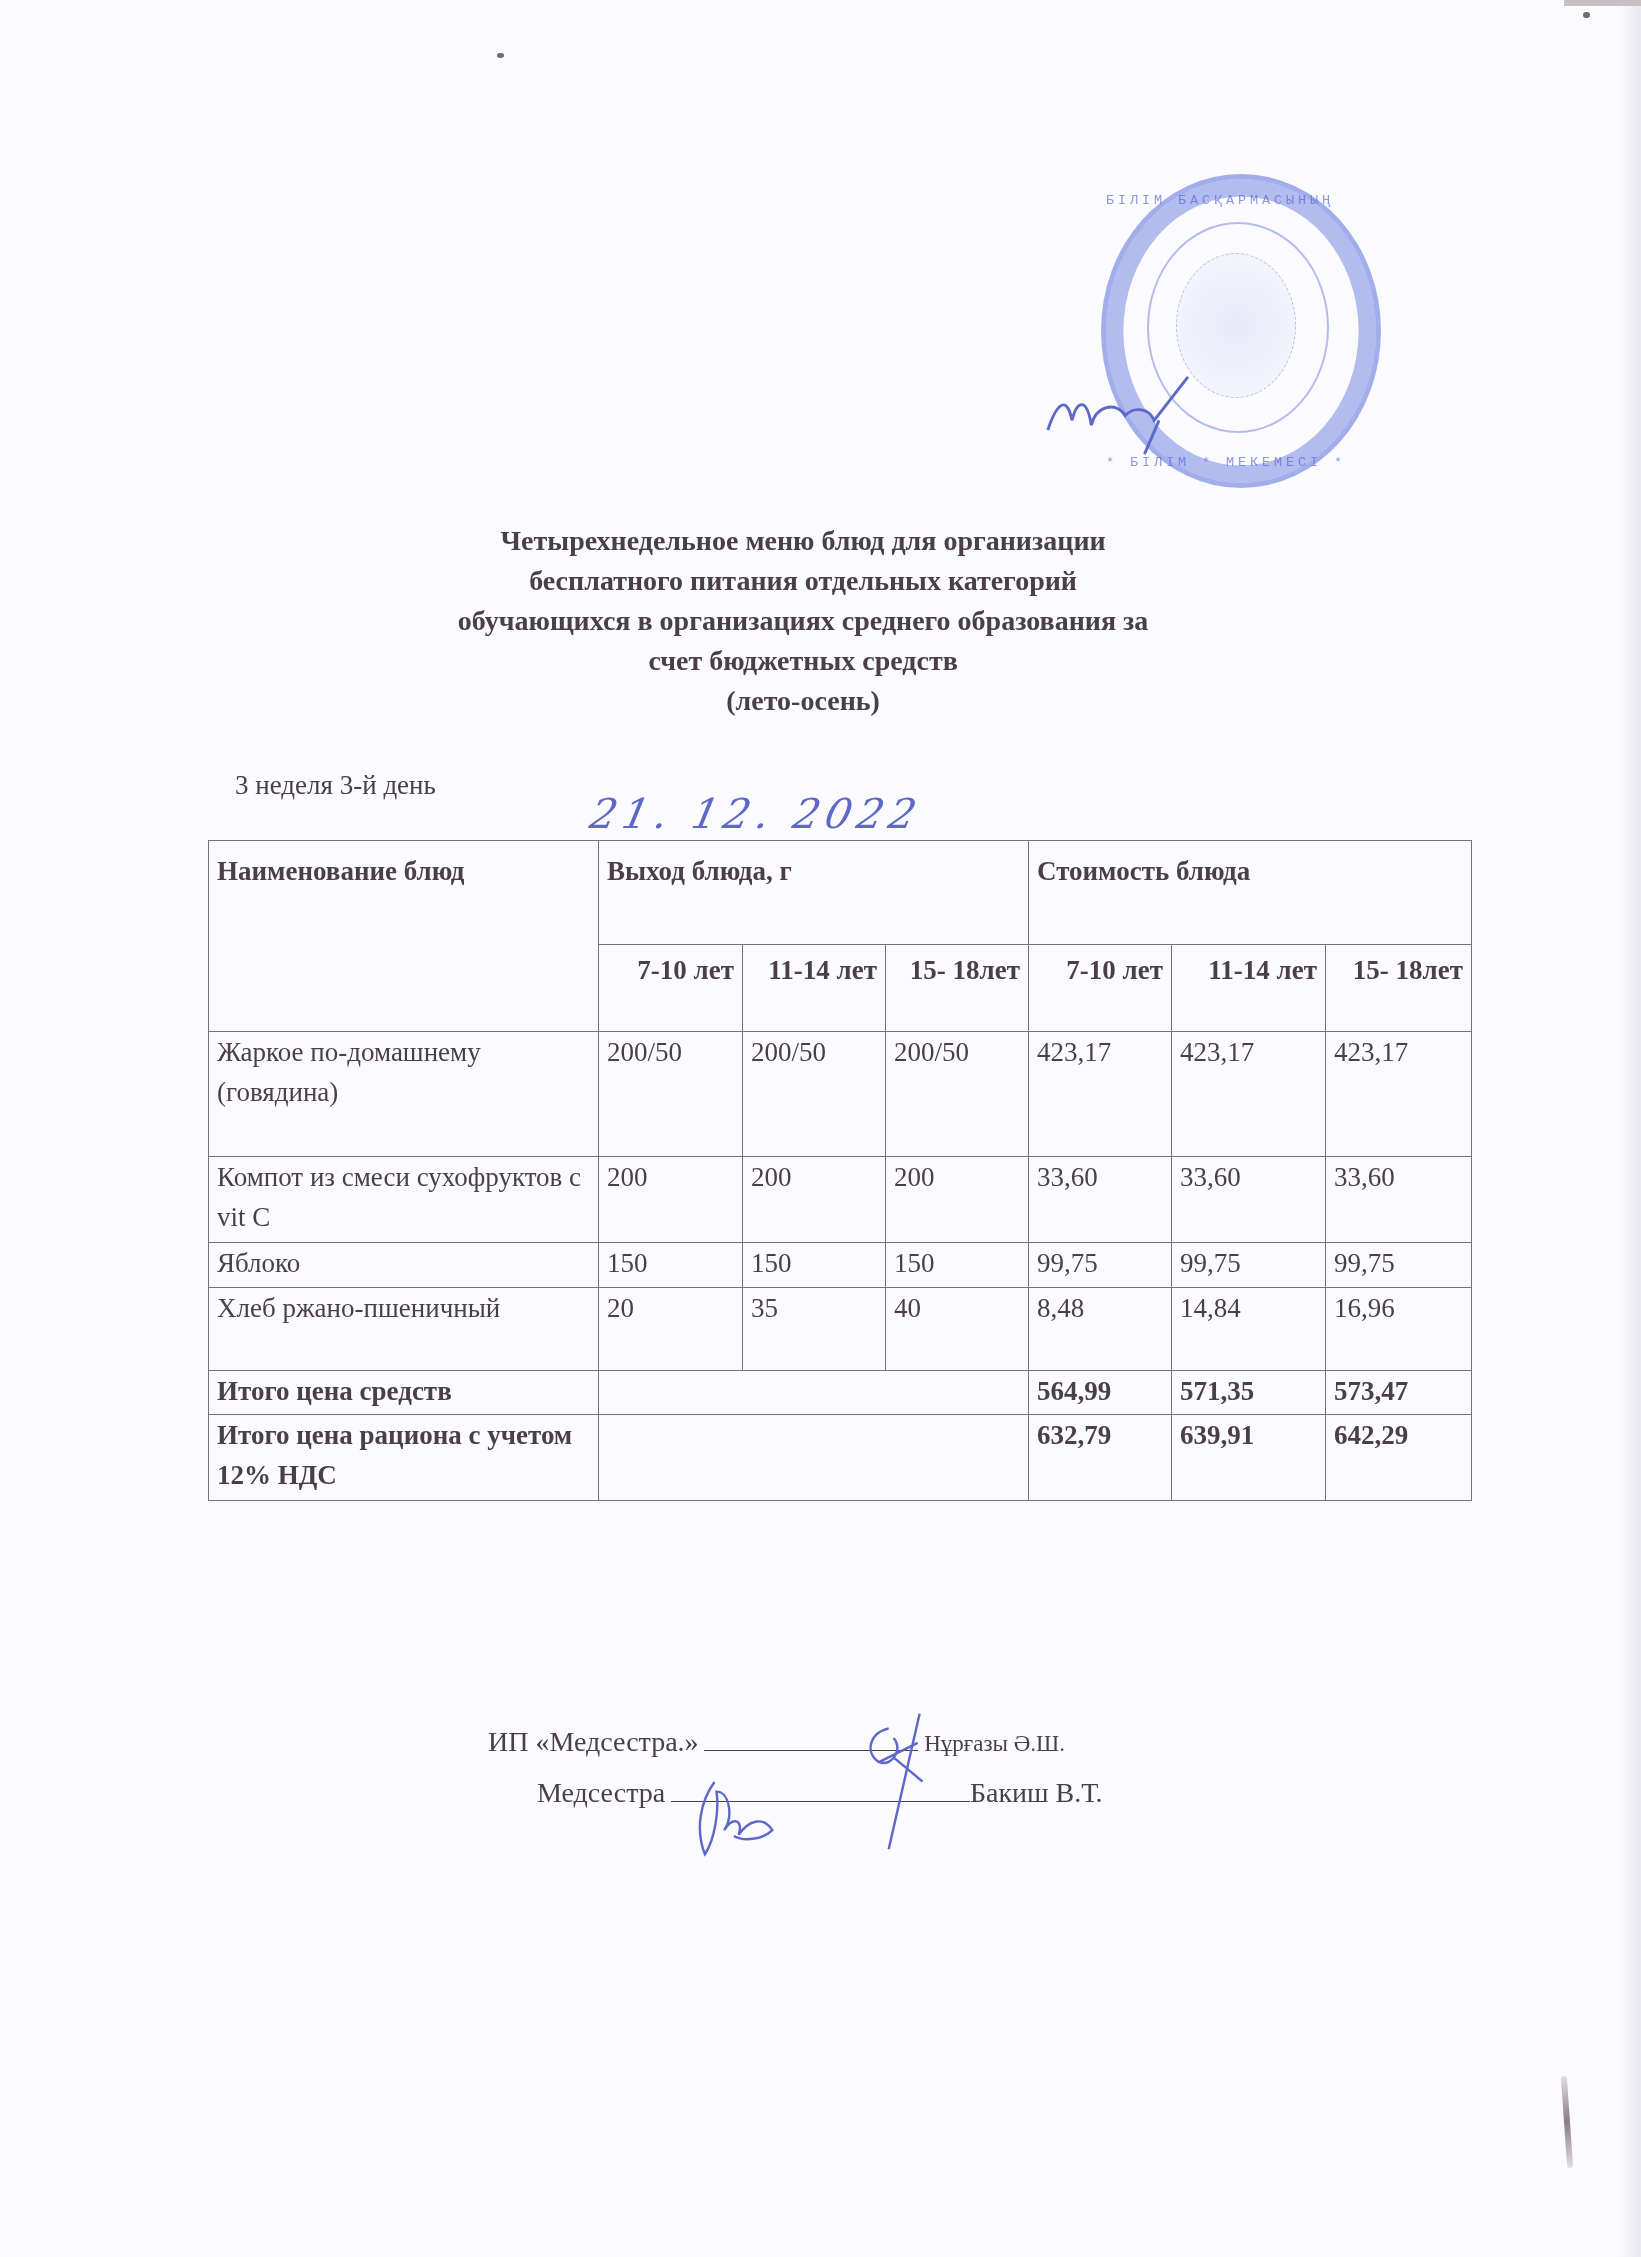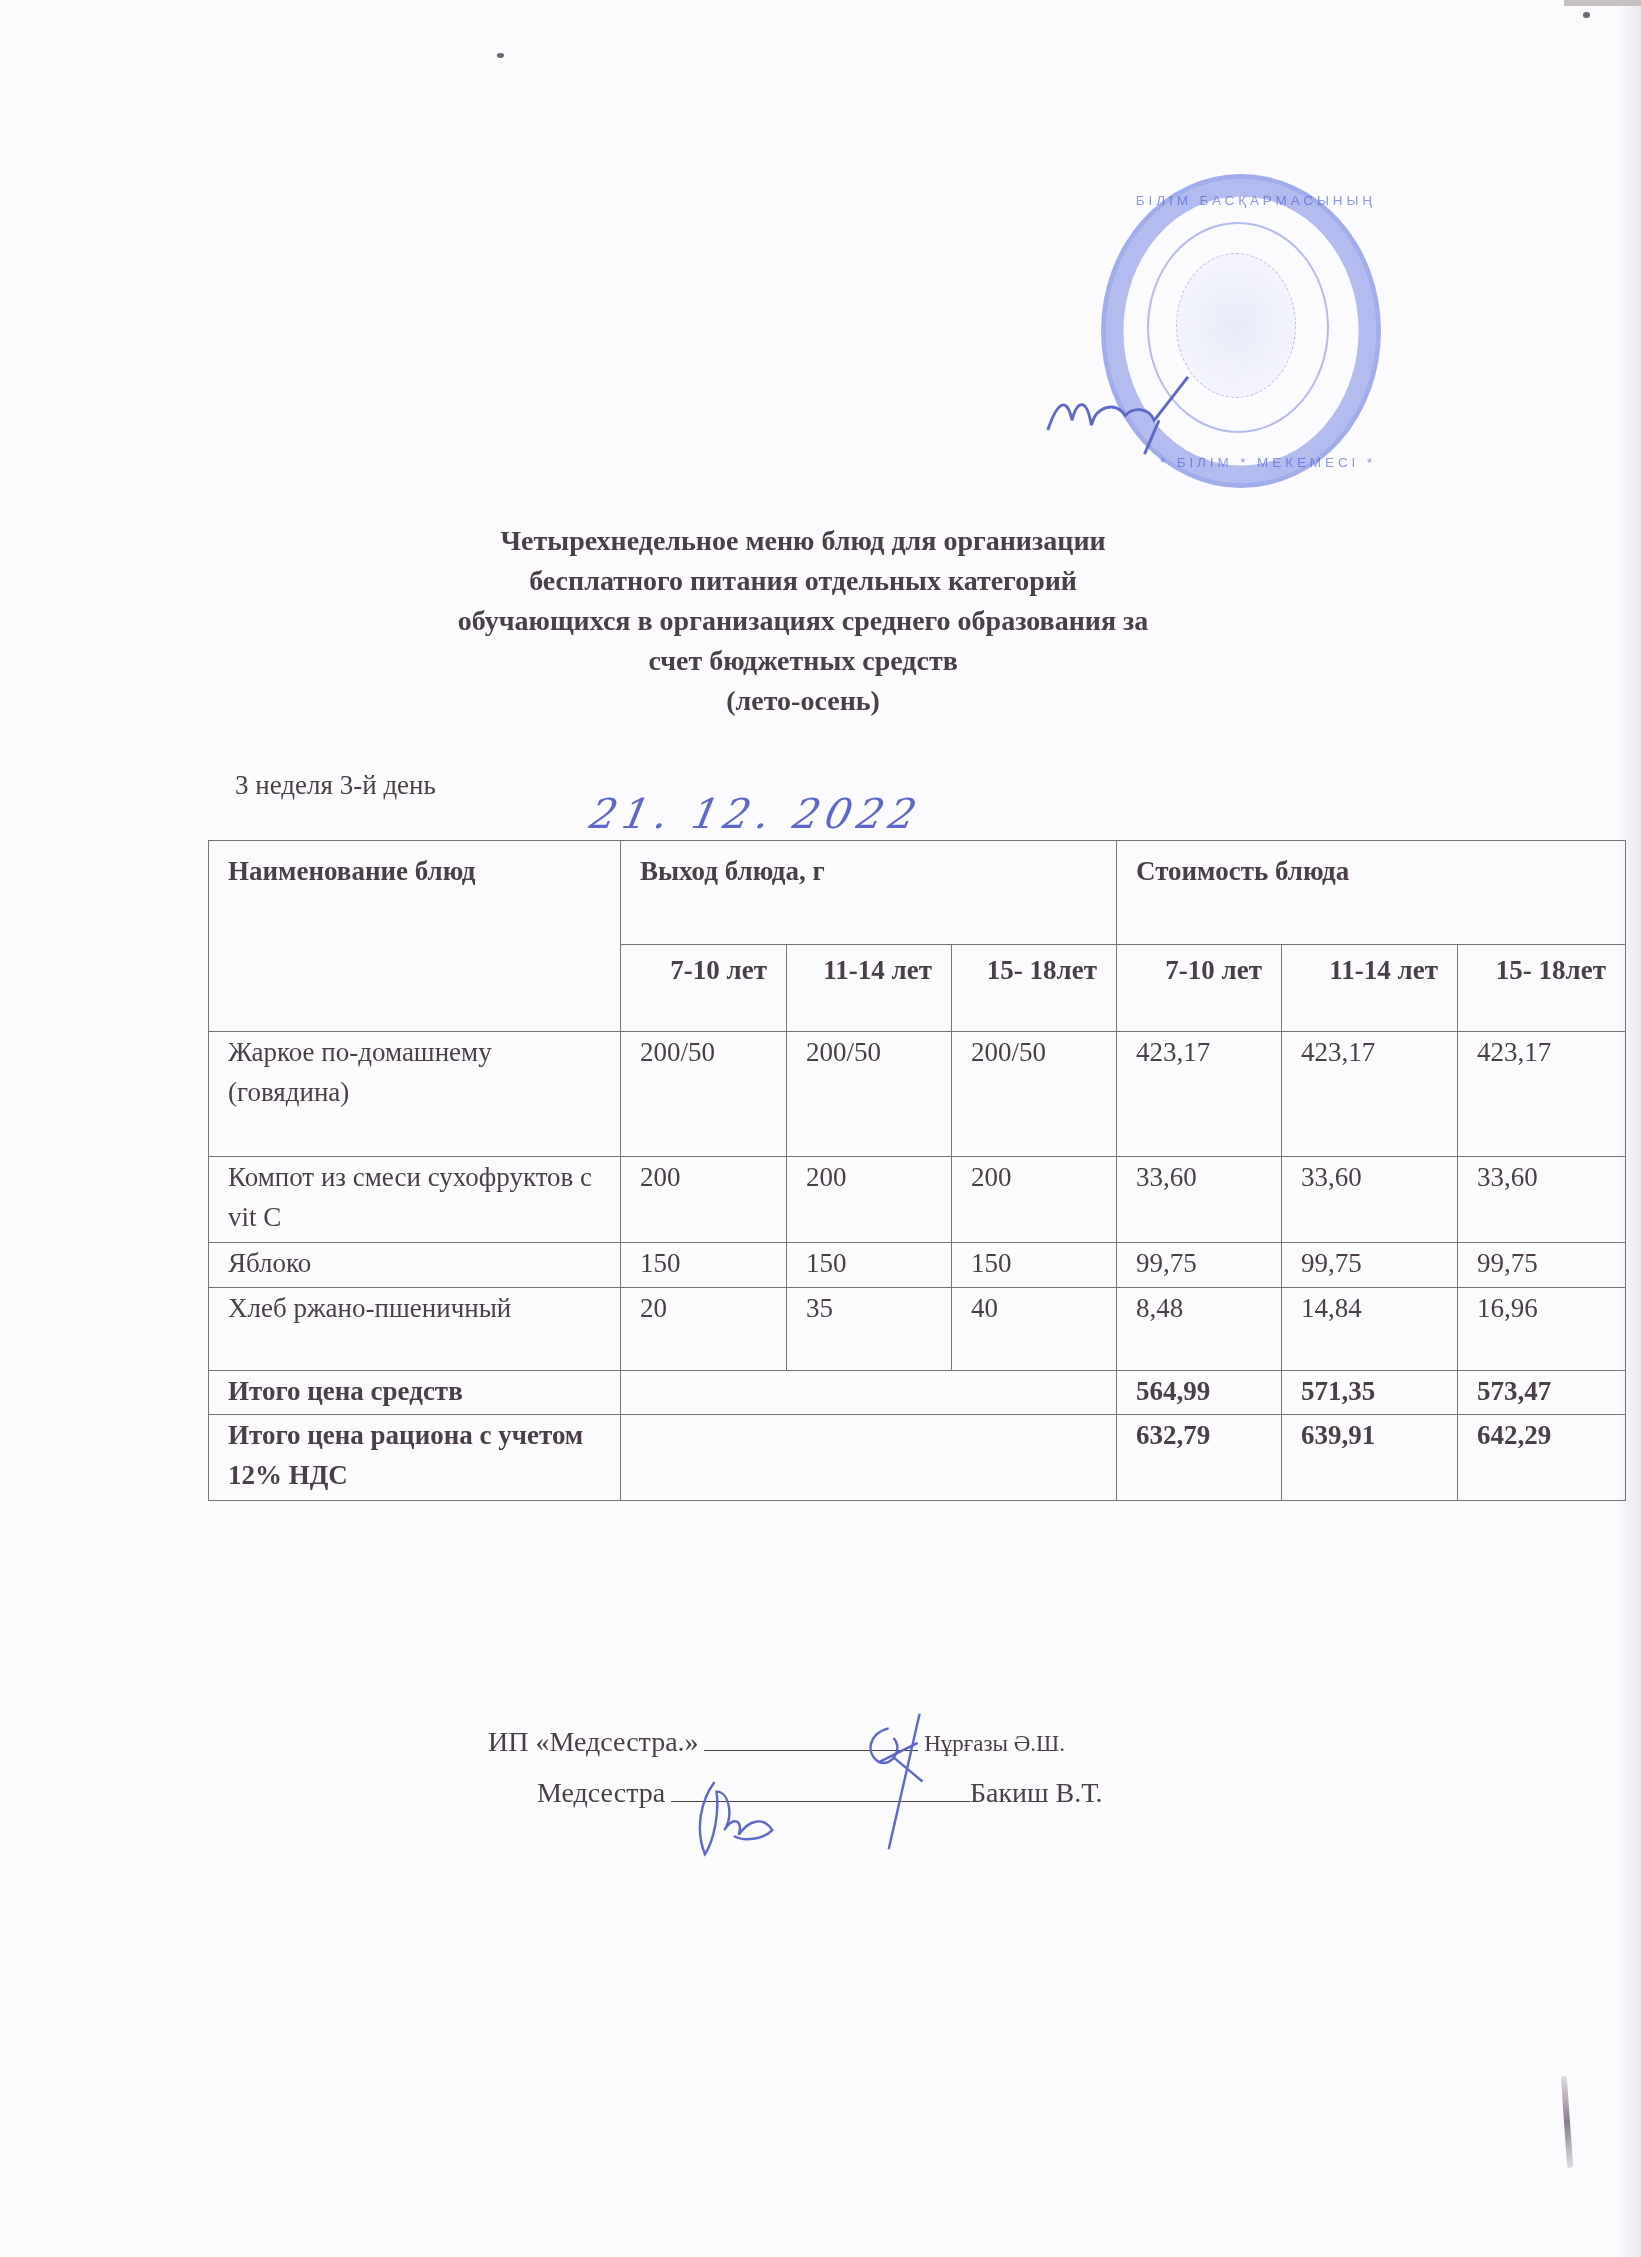--- a/index.html
+++ b/index.html
@@ -38,22 +38,22 @@
     .stamp-inner {
       position: absolute; left: 41px; top: 43px; width: 178px; height: 207px; border-radius: 50%;
       border: 2.9px solid rgba(90,110,220,0.45);
     }
     .stamp-core {
       position: absolute; left: 27px; top: 29px; width: 118px; height: 143px; border-radius: 50%;
       border: 1.9px dashed rgba(90,110,220,0.4);
       background: radial-gradient(circle, rgba(90,110,220,0.12) 0%, rgba(90,110,220,0.05) 70%);
     }
     .stamp-text {
-      position: absolute; left: 0; right: 0; top: 13.5px; text-align: right;
-      font-family: Liberation Sans, sans-serif; font-size: 13.5px; color: rgba(80,100,210,0.65);
+      position: absolute; left: 0; right: 0; top: 13.5px; text-align: left;
+      font-family: Liberation Mono, monospace; font-size: 13.5px; color: rgba(80,100,210,0.65);
       letter-spacing: 3.9px;
     }
     .stamp-text-bottom { top: auto; bottom: 13.5px; }
     .signature-svg { position: absolute; pointer-events: none; }
 
     
     .title {
       position: absolute; left: 0; width: 1641px; top: 521px; text-align: center;
       font-weight: bold; font-size: 28px; line-height: 40px; color: #4a3f47;
       transform: translateX(-17.4px);
@@ -65,21 +65,21 @@
       position: absolute; left: 591px; top: 790px; font-family: "DejaVu Serif", serif; font-style: italic;
       font-size: 41px; color: #5d68c8; letter-spacing: 5.8px; transform: skewX(-12deg);
     }
 
     
     .menu-table {
       position: absolute; left: 208px; top: 840px; border-collapse: collapse;
       font-size: 27px; color: #4a3f47;
     }
     .menu-table td, .menu-table th {
-      border: 1.4px solid #7a7278; padding: 0 19px; vertical-align: top; text-align: left;
+      border: 1.4px solid #7a7278; padding: 0 8px; vertical-align: top; text-align: left;
       line-height: 40px;
     }
     .menu-table th { font-weight: bold; }
     .menu-table th.age { text-align: right; padding-top: 5.8px; }
     .menu-table td.total-label, .menu-table td.total-val { font-weight: bold; }
     .c0 { width: 373px; }
     .c1 { width: 127px; }
     .c2 { width: 126px; }
     .c3 { width: 126px; }
     .c4 { width: 126px; }

